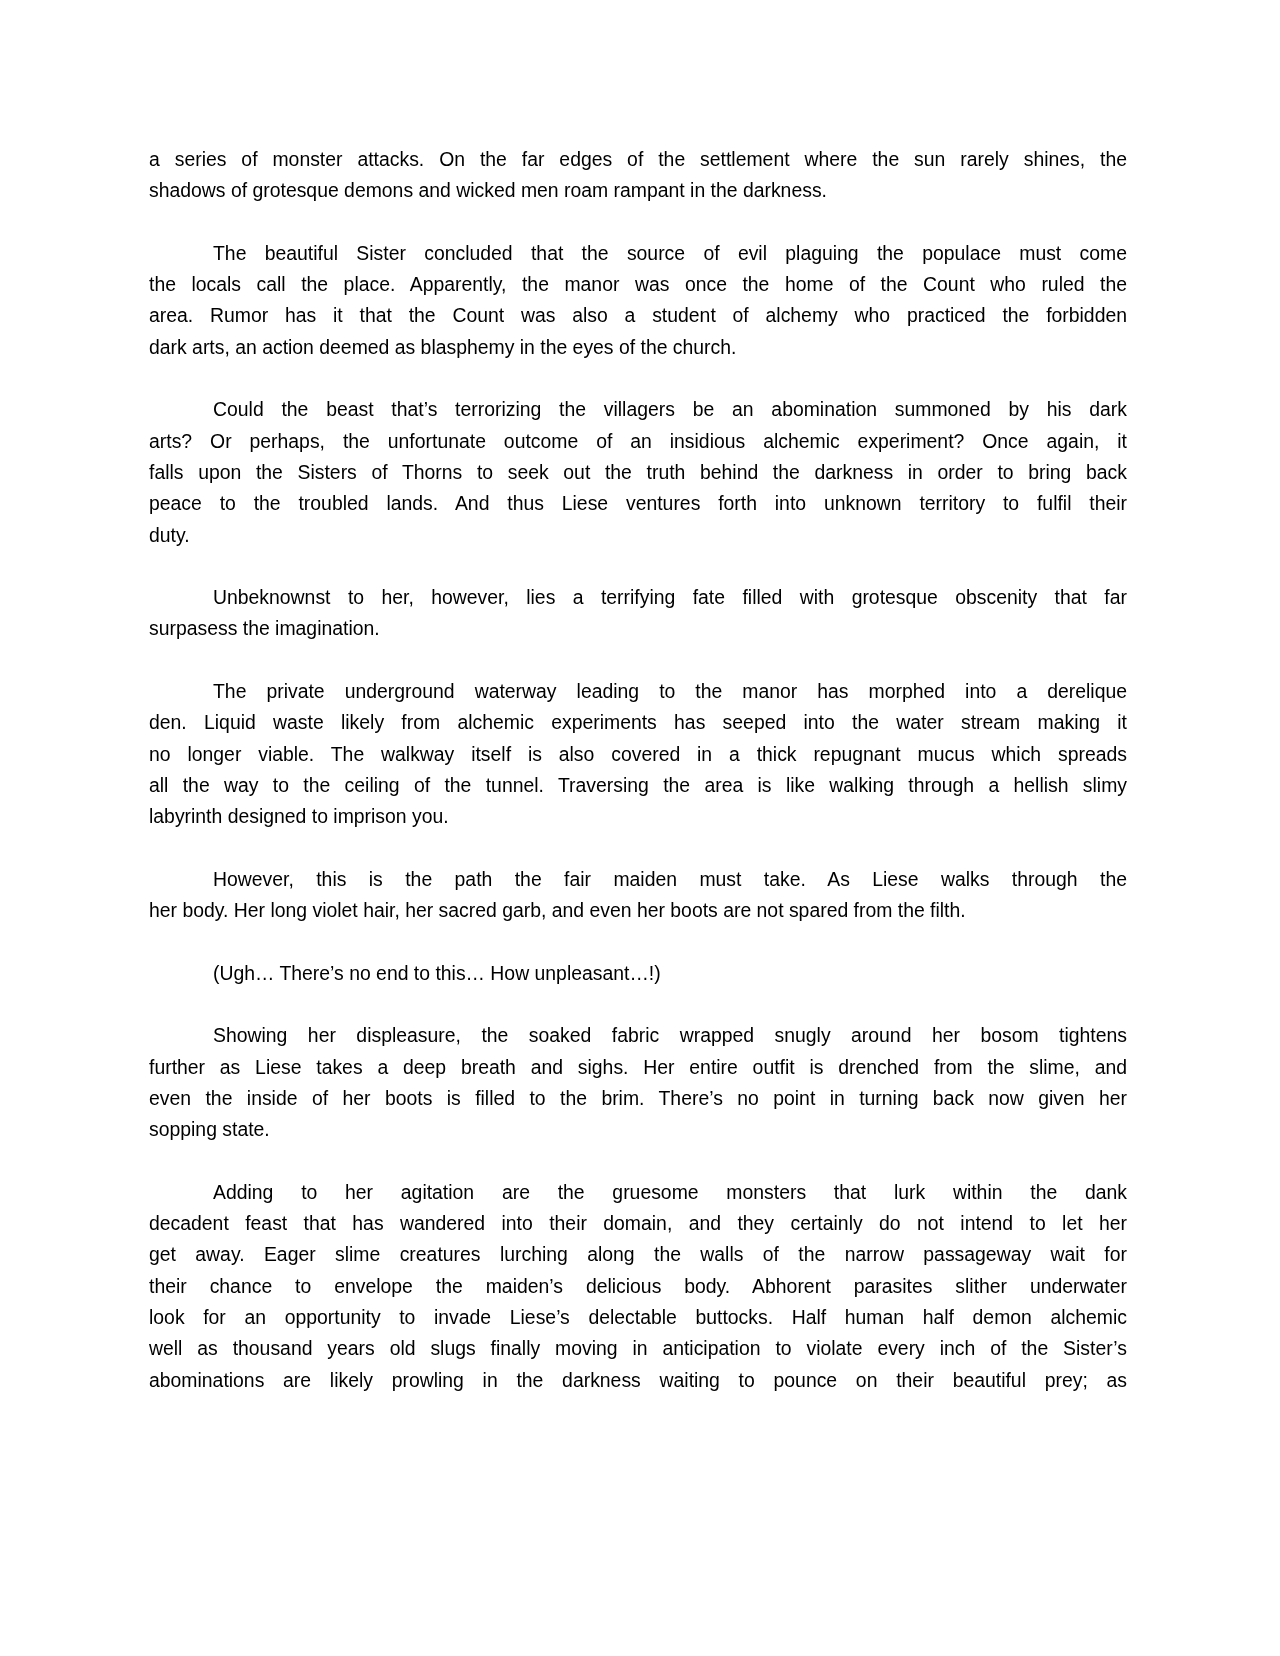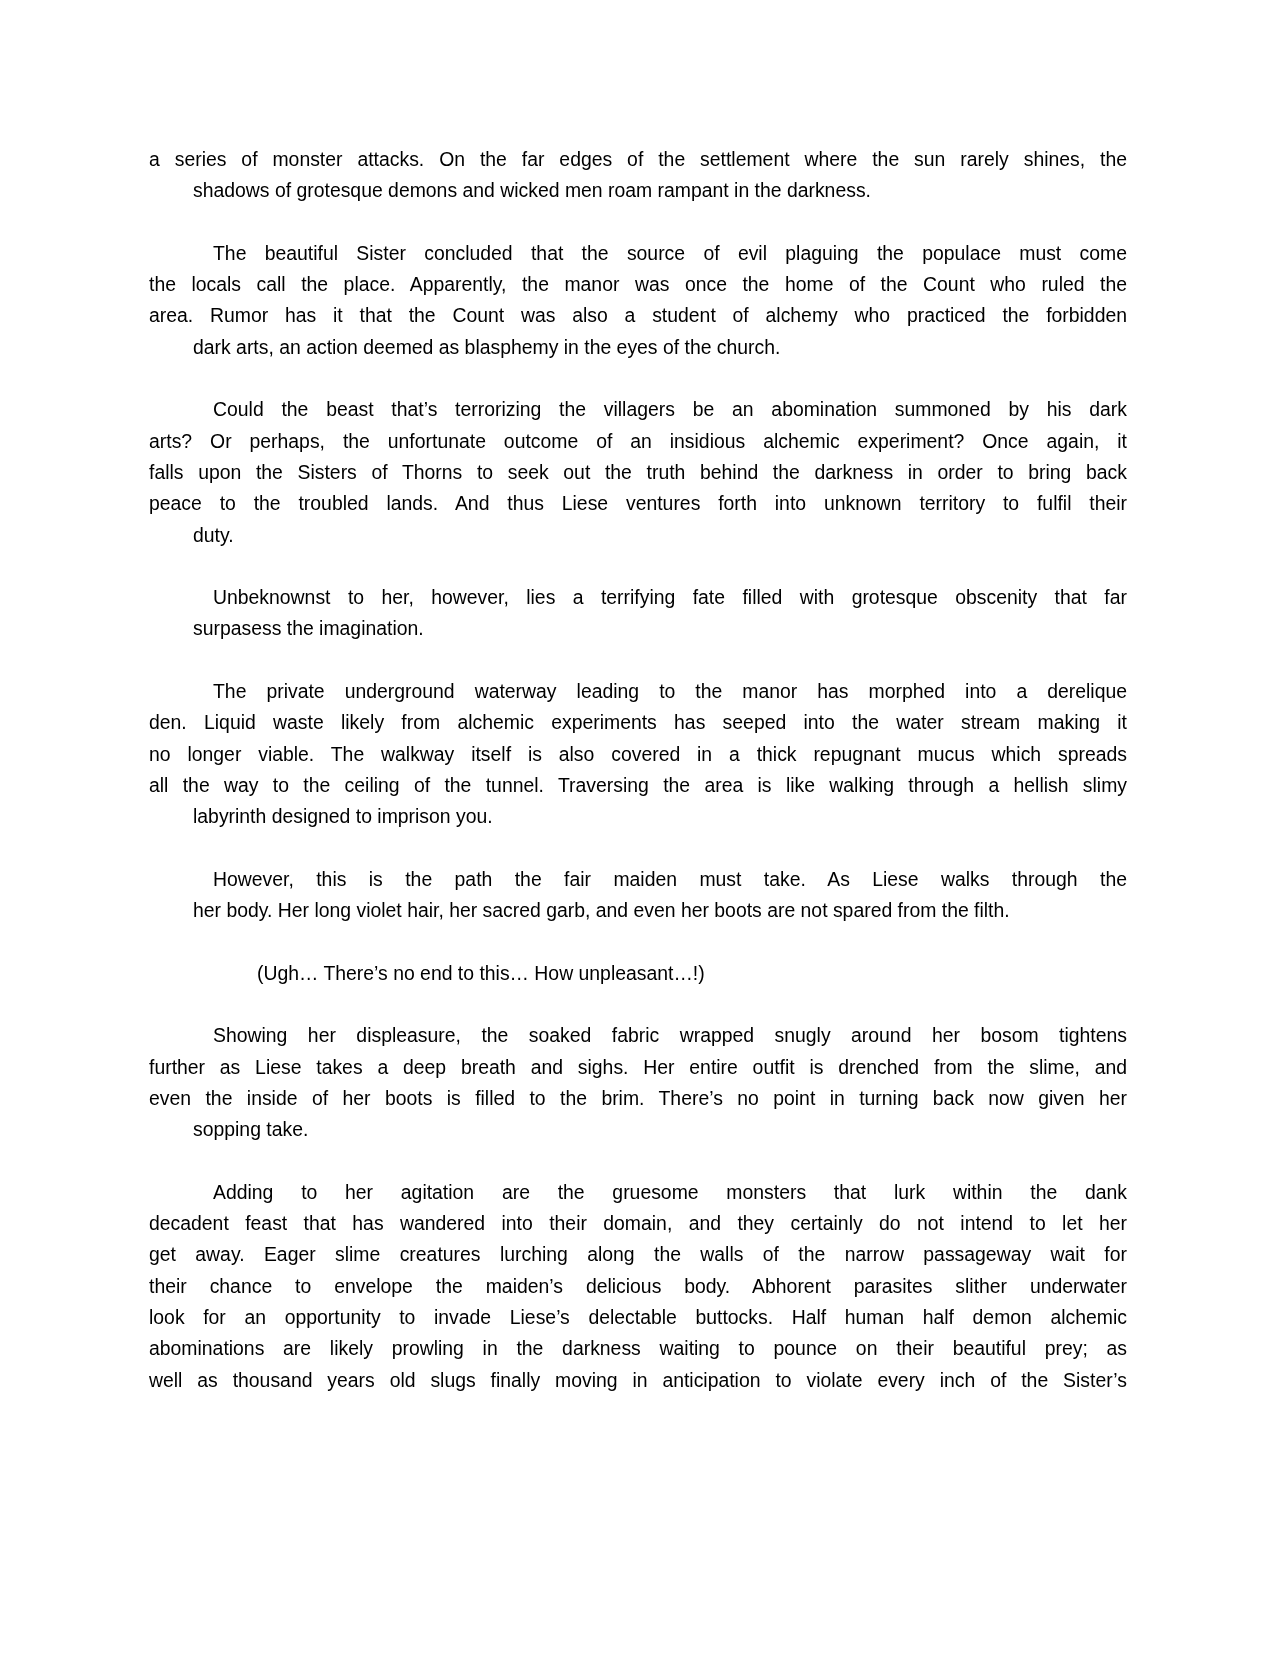--- a/index.html
+++ b/index.html
@@ -37,21 +37,20 @@
   }
   .line {
     line-height: 31.3px;
     text-align: justify;
     text-align-last: justify;
     white-space: normal;
     letter-spacing: 0;
   }
   .line-last {
     text-align-last: left;
-    margin-left: 44px;
   }
   .line-indent {
     text-indent: 64px;
   }
 </style>
 </head>
 <body>
 
 <div class="page">
   <div class="doc-body" id="doc-body" style="color: rgb(0, 0, 0);">
@@ -87,25 +86,25 @@
         <div class="line line-indent">However, this is the path the fair maiden must take. As Liese walks through the</div>
         <div class="line line-last">her body. Her long violet hair, her sacred garb, and even her boots are not spared from the filth.</div>
       </div>
       <div class="paragraph">
         <div class="line line-last line-indent">(Ugh… There’s no end to this… How unpleasant…!)</div>
       </div>
       <div class="paragraph">
         <div class="line line-indent">Showing her displeasure, the soaked fabric wrapped snugly around her bosom tightens</div>
         <div class="line">further as Liese takes a deep breath and sighs. Her entire outfit is drenched from the slime, and</div>
         <div class="line">even the inside of her boots is filled to the brim. There’s no point in turning back now given her</div>
-        <div class="line line-last">sopping take.</div>
+        <div class="line line-last">sopping state.</div>
       </div>
       <div class="paragraph">
         <div class="line line-indent">Adding to her agitation are the gruesome monsters that lurk within the dank</div>
         <div class="line">decadent feast that has wandered into their domain, and they certainly do not intend to let her</div>
         <div class="line">get away. Eager slime creatures lurching along the walls of the narrow passageway wait for</div>
         <div class="line">their chance to envelope the maiden’s delicious body. Abhorent parasites slither underwater</div>
         <div class="line">look for an opportunity to invade Liese’s delectable buttocks. Half human half demon alchemic</div>
+        <div class="line">well as thousand years old slugs finally moving in anticipation to violate every inch of the Sister’s</div>
         <div class="line">abominations are likely prowling in the darkness waiting to pounce on their beautiful prey; as</div>
-        <div class="line">well as thousand years old slugs finally moving in anticipation to violate every inch of the Sister’s</div>
       </div>
     </div>
 </div>
 
 </body></html>

